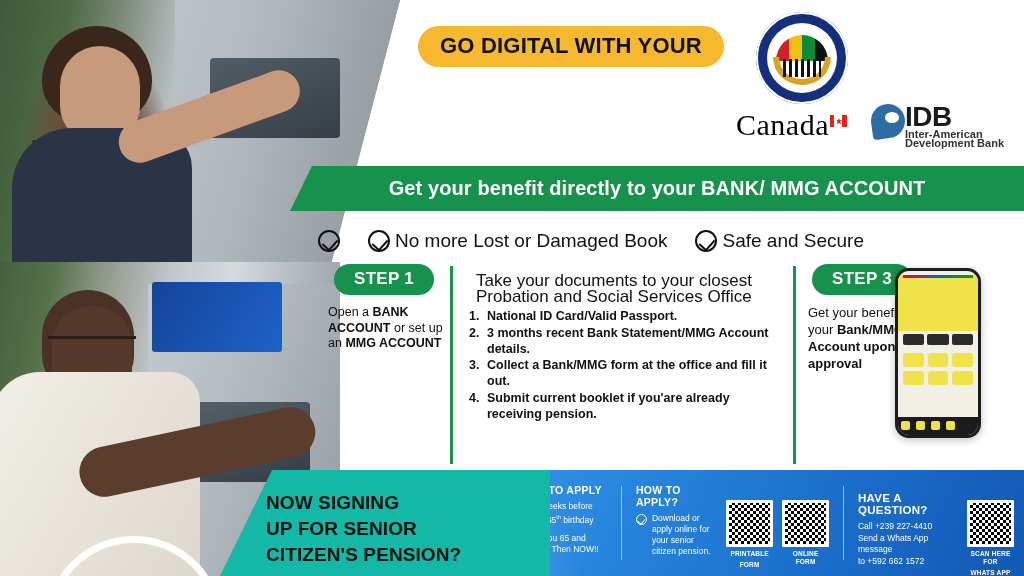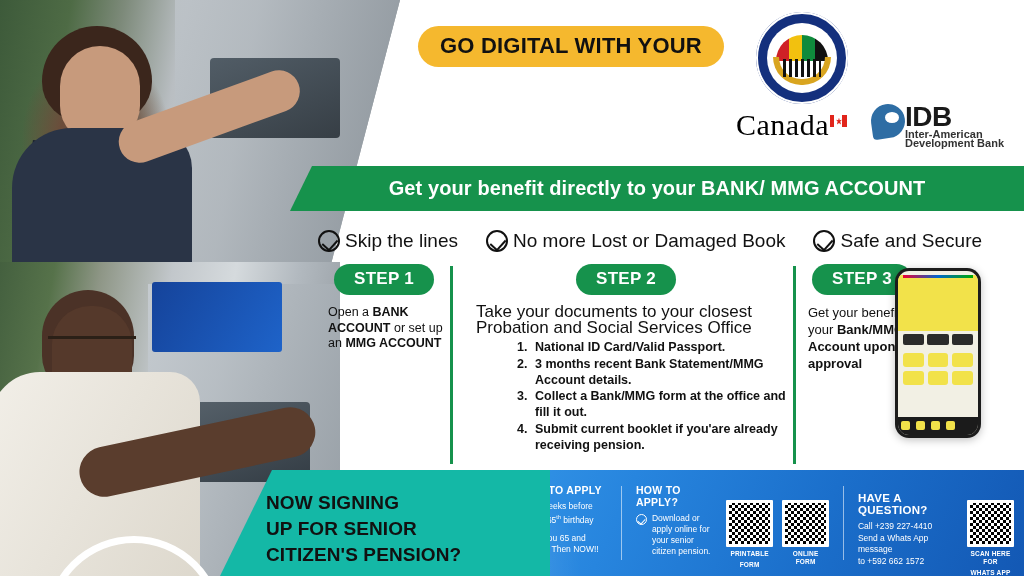--- a/index.html
+++ b/index.html
@@ -204,21 +204,21 @@
     font-size:17px; font-weight:bold; letter-spacing:.3px;
   }
   .c1-pill { margin-left:6px; }
   .c2-pill { margin-left:112px; }
   .c3-pill { margin-left:4px; }
 
   .step-body { margin-top:10px; font-size:12.5px; line-height:15.5px; color:#111; }
   .step-body b { font-weight:bold; }
   .step-intro { font-size:17px; line-height:15.5px; color:#111; margin-top:9px;margin-left:12px; }
   ol.docs { margin:5px 0 0 0; padding-left:19px; }
-  ol.docs li { font-size:12.5px; line-height:15.8px; font-weight:bold; color:#111; padding-left:4px; margin-bottom:1px;margin-left:48px; }
+  ol.docs li { font-size:12.5px; line-height:15.8px; font-weight:bold; color:#111; padding-left:4px; margin-bottom:1px; }
   .c3-body { font-size:13px; line-height:17px; color:#111; margin-top:9px; }
   .c3-body b { font-weight:bold; }
 
   
   .phone {
     position:absolute; left:895px; top:268px; width:86px; height:170px;
     border-radius:14px; background:#1c1c1c; padding:3px;
     box-shadow:0 2px 8px rgba(0,0,0,.25);
   }
   .phone .scr {
@@ -351,21 +351,20 @@
     </div>
   </div>
 
   <div class="green-bar">
     <span>Get your benefit directly to your BANK/ MMG ACCOUNT</span>
   </div>
 
   <div class="check-row">
     <div class="check-item">
       <span class="cmark"></span>
-      <span class="ctext">Skip the lines</span>
     </div>
     <div class="check-item">
       <span class="cmark"></span>
       <span class="ctext">No more Lost or Damaged Book</span>
     </div>
     <div class="check-item">
       <span class="cmark"></span>
       <span class="ctext">Safe and Secure</span>
     </div>
   </div>
@@ -375,21 +374,20 @@
     <div class="divider div2"></div>
 
     <div class="step-col col1">
       <div class="step-pill c1-pill">STEP 1</div>
       <div class="step-body">
         <span>Open a </span><b>BANK ACCOUNT</b><span> or set up an </span><b>MMG ACCOUNT</b>
       </div>
     </div>
 
     <div class="step-col col2">
-      <div class="step-pill c2-pill">STEP 2</div>
       <div class="step-intro">Take your documents to your closest Probation and Social Services Office</div>
       <ol class="docs">
         <li>National ID Card/Valid Passport.</li>
         <li>3 months recent Bank Statement/MMG Account details.</li>
         <li>Collect a Bank/MMG form at the office and fill it out.</li>
         <li>Submit current booklet if you'are already receiving pension.</li>
       </ol>
     </div>
 
     <div class="step-col col3">

